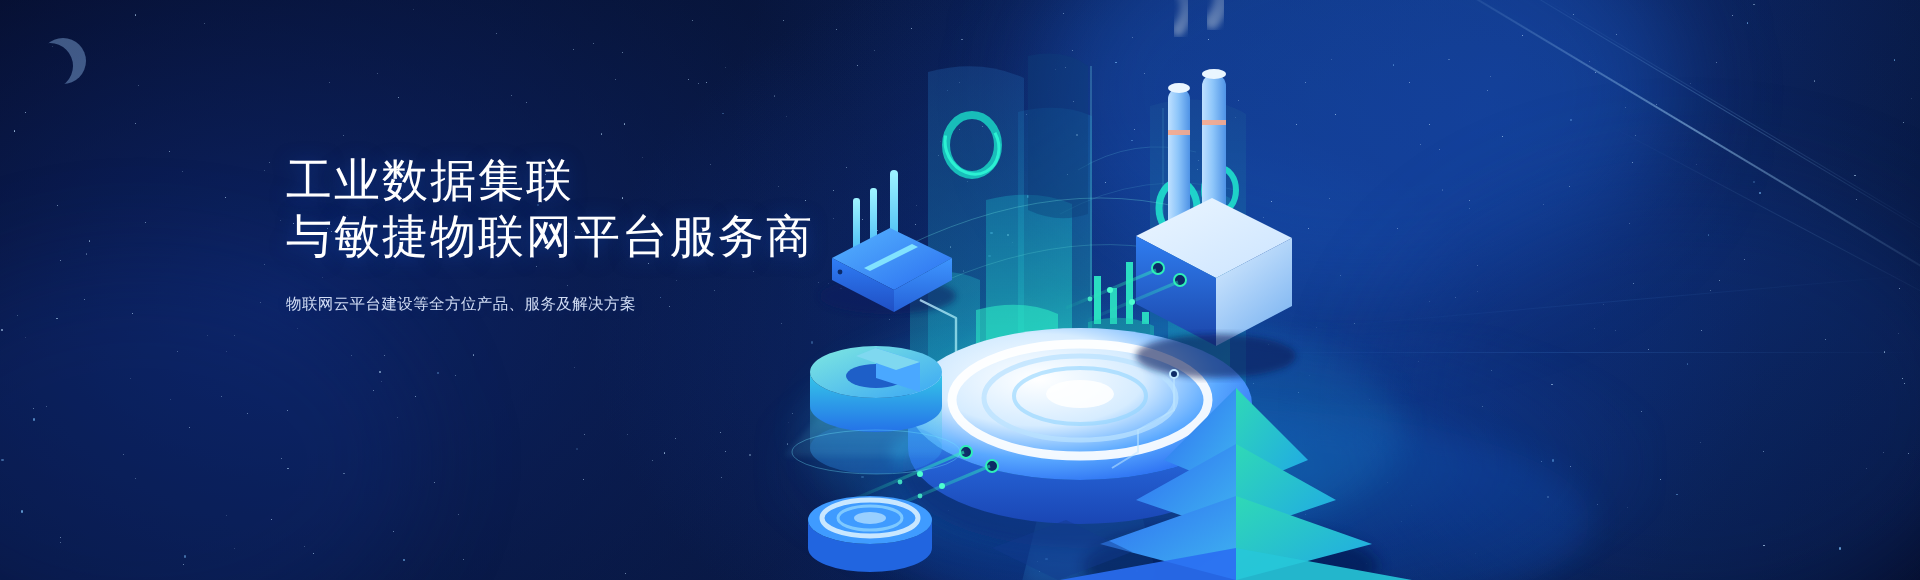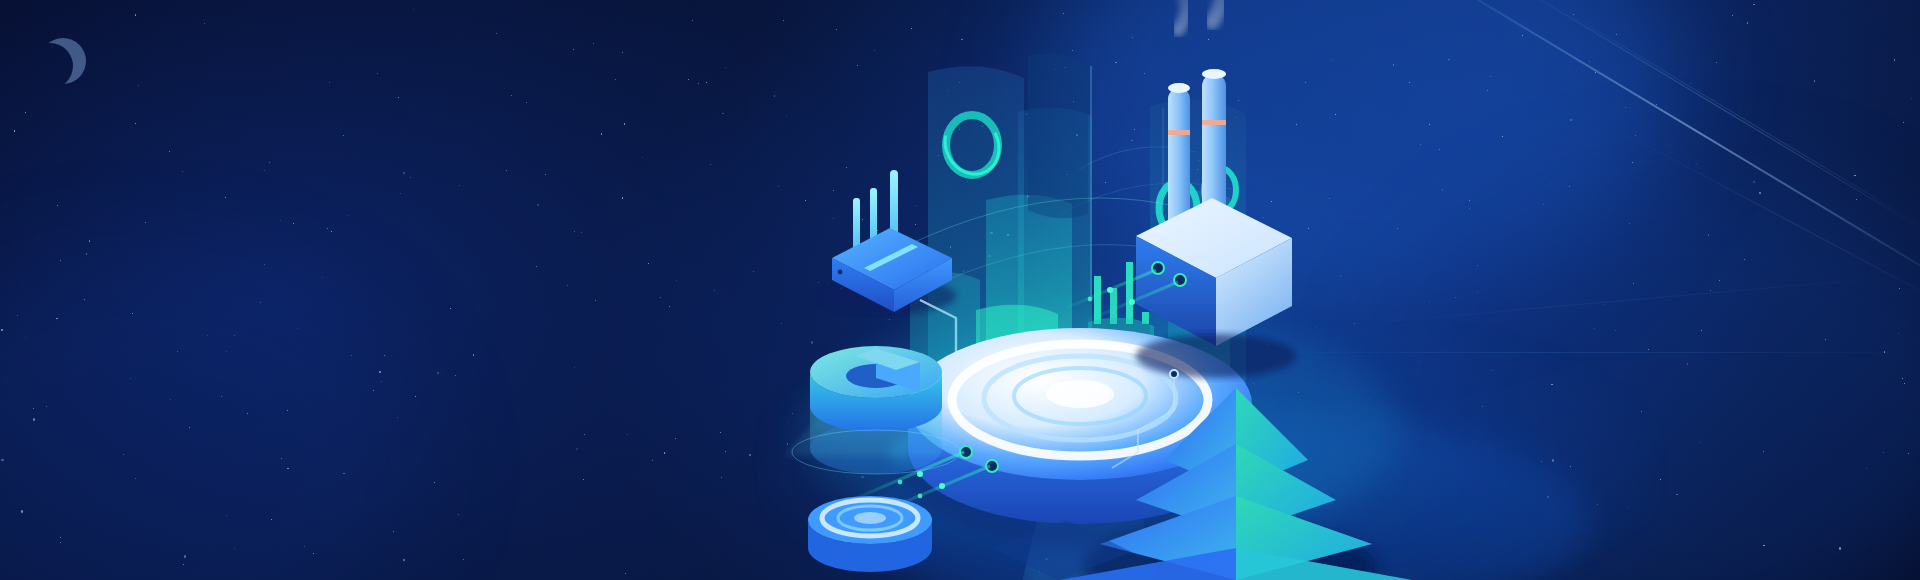--- a/index.html
+++ b/index.html
@@ -415,21 +415,26 @@
   <div class="streak" style="left:1465px;top:-46px;width:560px;transform:rotate(31deg);opacity:.45;"></div>
   <div class="streak" style="left:1530px;top:-10px;width:480px;transform:rotate(31deg);opacity:.3;"></div>
   <div class="streak" style="left:1600px;top:120px;width:420px;transform:rotate(28deg);opacity:.22;"></div>
   <div class="glowline" style="left:1240px;top:352px;width:680px;opacity:.5;"></div>
   <div class="glowline" style="left:1330px;top:300px;width:590px;opacity:.3;transform:rotate(-5deg);"></div>
 
   <div class="floor-glow"></div>
   <div class="beam"></div>
 
   <div class="copy">
+    <h1 class="headline">
+      <span>工业数据集联</span>
+      <span class="l2">与敏捷物联网平台服务商</span>
+    </h1>
     <div class="sub">
+      <span>物联网云平台建设等全方位产品、服务及解决方案</span>
     </div>
   </div>
 
   <div class="illus">
     <svg width="1160" height="580" viewBox="0 0 1160 580" xmlns="http://www.w3.org/2000/svg">
       <defs>
         <linearGradient id="gGlassA" x1="0" y1="0" x2="0.3" y2="1">
           <stop offset="0%" stop-color="#2ad9d8" stop-opacity=".30"></stop>
           <stop offset="55%" stop-color="#1fc9cf" stop-opacity=".45"></stop>
           <stop offset="100%" stop-color="#23e8c0" stop-opacity=".70"></stop>

